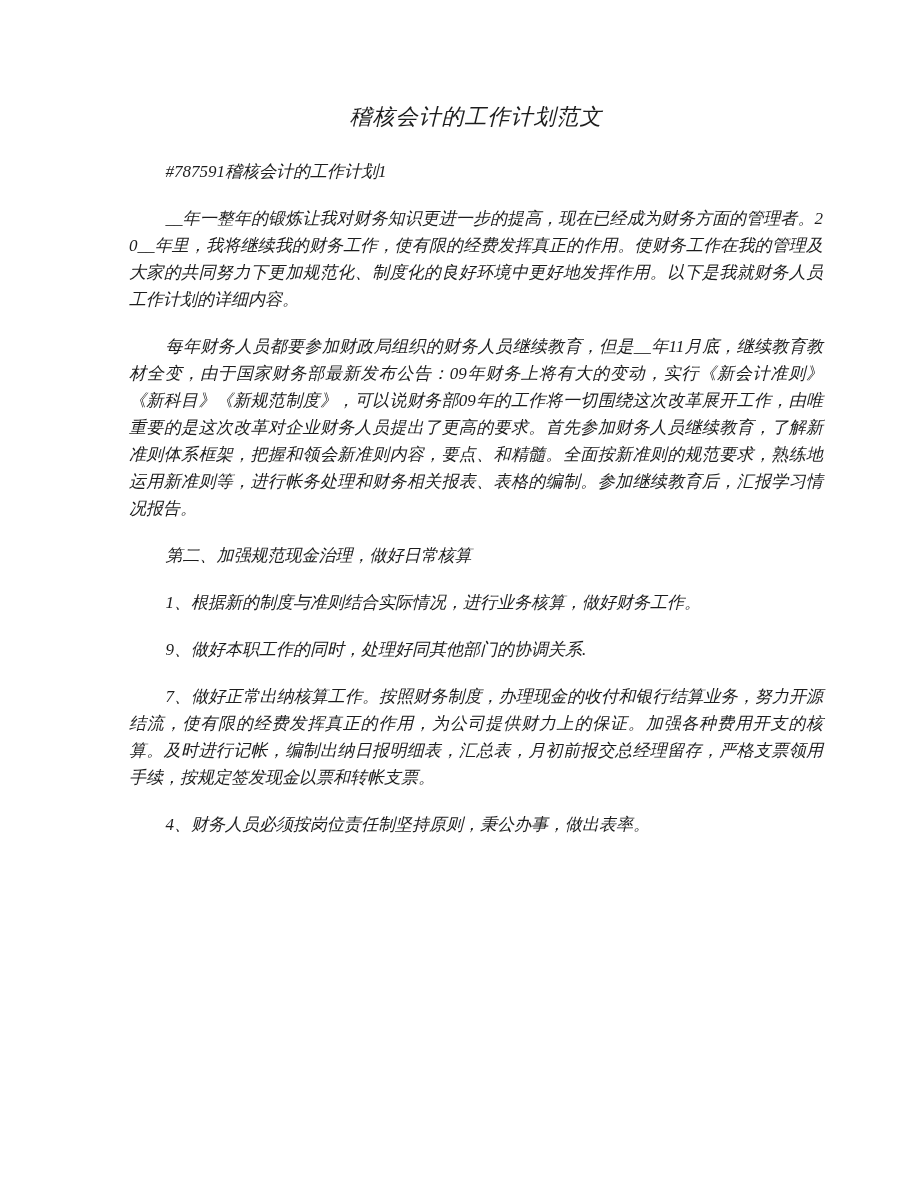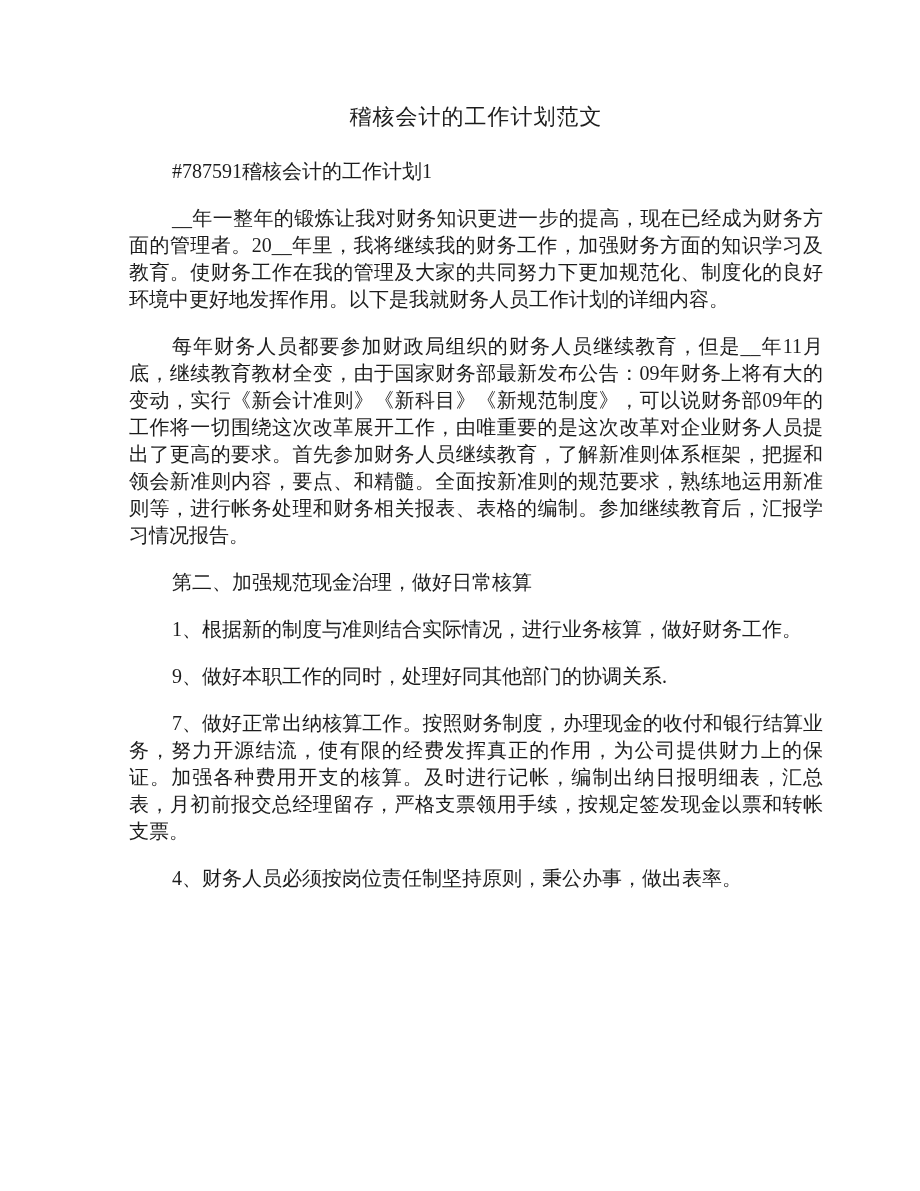--- a/index.html
+++ b/index.html
@@ -4,39 +4,40 @@
 <style>
   * { margin: 0; padding: 0; box-sizing: border-box; }
   html, body { background: #ffffff; }
 
   .page {
     position: relative;
     width: 920px;
     height: 1191px;
     background: #ffffff;
     overflow: hidden;
+    font-style: italic;
   }
 
   .doc {
     padding: 103px 97px 0 129px;
     font-family: "Liberation Serif", serif;
     color: #1c1c1c;
   }
 
   .doc-title {
     font-size: 22px;
     font-weight: normal;
     line-height: 27px;
     text-align: center;
     letter-spacing: 1px;
     margin-bottom: 28px;
   }
 
   .para {
-    font-size: 20px;
+    font-size: 17px;
     line-height: 27px;
     text-align: justify;
     text-justify: inter-ideograph;
     text-indent: 2.15em;
     margin-top: 20px;
     word-break: break-all;
   }
 
   .para.subtitle {
     margin-top: 0;
@@ -45,21 +46,21 @@
 </head>
 <body>
 
 <div class="page">
   <div class="doc">
 
     <h1 class="doc-title">稽核会计的工作计划范文</h1>
 
     <p class="para subtitle">#787591稽核会计的工作计划1</p>
 
-    <p class="para">__年一整年的锻炼让我对财务知识更进一步的提高，现在已经成为财务方面的管理者。20__年里，我将继续我的财务工作，加强财务方面的知识学习及教育。使财务工作在我的管理及大家的共同努力下更加规范化、制度化的良好环境中更好地发挥作用。以下是我就财务人员工作计划的详细内容。</p>
+    <p class="para">__年一整年的锻炼让我对财务知识更进一步的提高，现在已经成为财务方面的管理者。20__年里，我将继续我的财务工作，使有限的经费发挥真正的作用。使财务工作在我的管理及大家的共同努力下更加规范化、制度化的良好环境中更好地发挥作用。以下是我就财务人员工作计划的详细内容。</p>
 
 
 
     <p class="para">每年财务人员都要参加财政局组织的财务人员继续教育，但是__年11月底，继续教育教材全变，由于国家财务部最新发布公告：09年财务上将有大的变动，实行《新会计准则》《新科目》《新规范制度》，可以说财务部09年的工作将一切围绕这次改革展开工作，由唯重要的是这次改革对企业财务人员提出了更高的要求。首先参加财务人员继续教育，了解新准则体系框架，把握和领会新准则内容，要点、和精髓。全面按新准则的规范要求，熟练地运用新准则等，进行帐务处理和财务相关报表、表格的编制。参加继续教育后，汇报学习情况报告。</p>
 
     <p class="para">第二、加强规范现金治理，做好日常核算</p>
 
     <p class="para">1、根据新的制度与准则结合实际情况，进行业务核算，做好财务工作。</p>
 
     <p class="para">9、做好本职工作的同时，处理好同其他部门的协调关系.</p>

